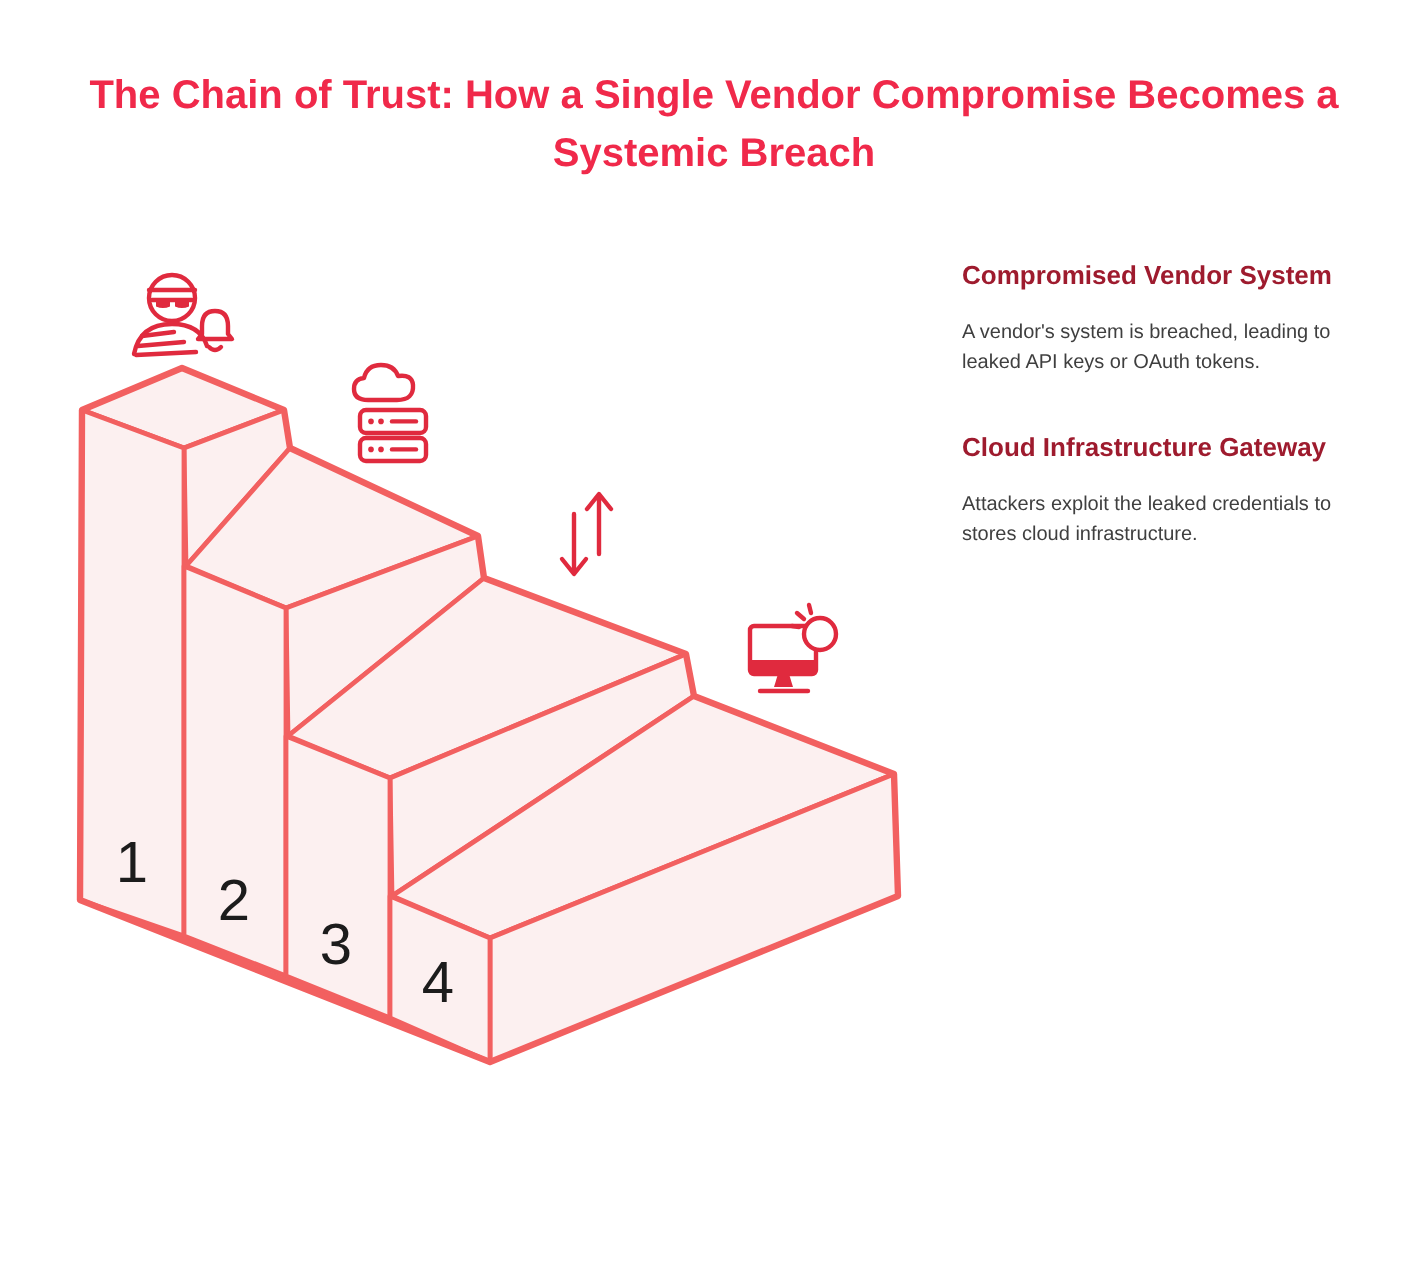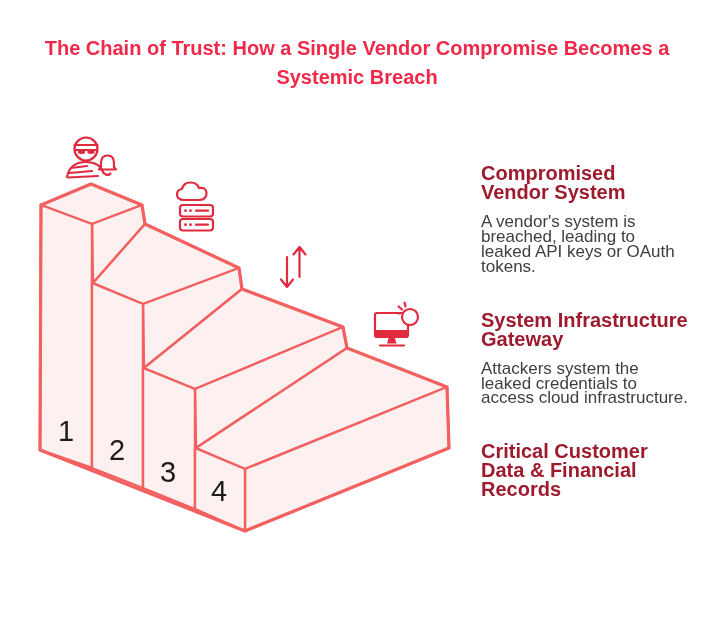--- a/index.html
+++ b/index.html
@@ -26,25 +26,25 @@
   .silhouette{fill:none; stroke:var(--stroke); stroke-width:3.2; stroke-linejoin:round; stroke-linecap:round;}
   .stepnum{fill:var(--number); font-family:"Liberation Sans",sans-serif; font-size:29px; text-anchor:middle;}
   .ic{fill:none; stroke:var(--icon); stroke-width:2.2; stroke-linecap:round; stroke-linejoin:round;}
   .ic-fill{fill:var(--icon); stroke:none;}
   .ic-white{fill:#ffffff; stroke:var(--icon); stroke-width:2.2;}
   .col{
     position:absolute; left:481px; top:128px; width:207px;
   }
   .section{margin-bottom:24px;}
   .section h3{
-    font-size:20px; font-weight:bold; line-height:19px;
-    color:var(--heading); margin-bottom:13px;margin-top:36px;
+    font-size:13px; font-weight:bold; line-height:19px;
+    color:var(--heading); margin-bottom:13px;
   }
   .section p{
-    font-size:17px; line-height:14.9px; color:var(--body);
+    font-size:10px; line-height:14.9px; color:var(--body);
   }
 </style>
 </head>
 <body>
 
 <div class="title">The Chain of Trust: How a Single Vendor Compromise Becomes a Systemic Breach</div>
 
 <svg class="stairs-svg" viewBox="0 115 470 475">
 
   <g>
@@ -114,19 +114,18 @@
     <path class="ic" d="M396,313 L399.5,313.5"></path>
   </g>
 </svg>
 
 <div class="col">
   <div class="section">
     <h3>Compromised Vendor System</h3>
     <p>A vendor's system is breached, leading to leaked API keys or OAuth tokens.</p>
   </div>
   <div class="section">
-    <h3>System Infrastructure Gateway</h3>
-    <p>Attackers system the leaked credentials to access cloud infrastructure.</p>
+    <h3>Cloud Infrastructure Gateway</h3>
+    <p>Attackers exploit the leaked credentials to stores cloud infrastructure.</p>
   </div>
   <div class="section">
-    <h3>Critical Customer Data &amp; Financial Records</h3>
   </div>
 </div>
 
 </body></html>

